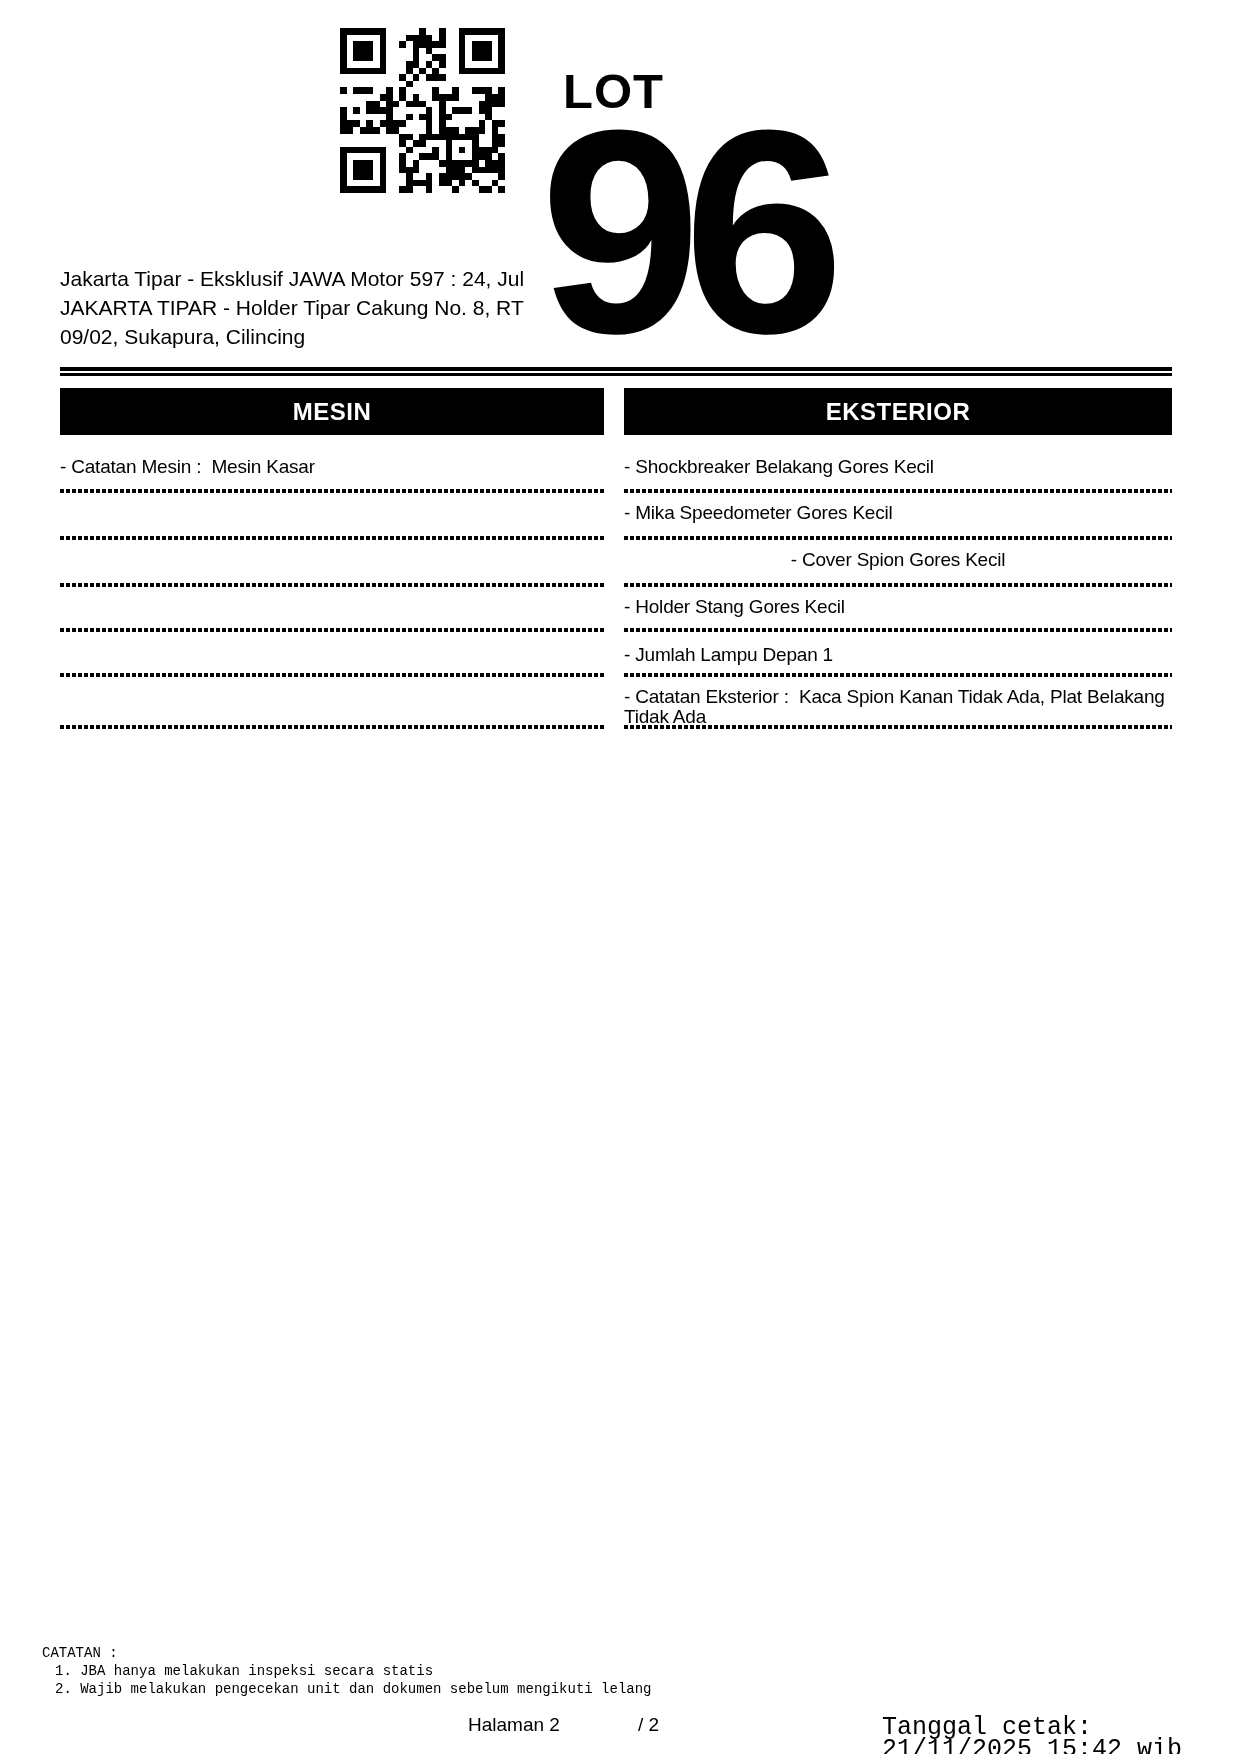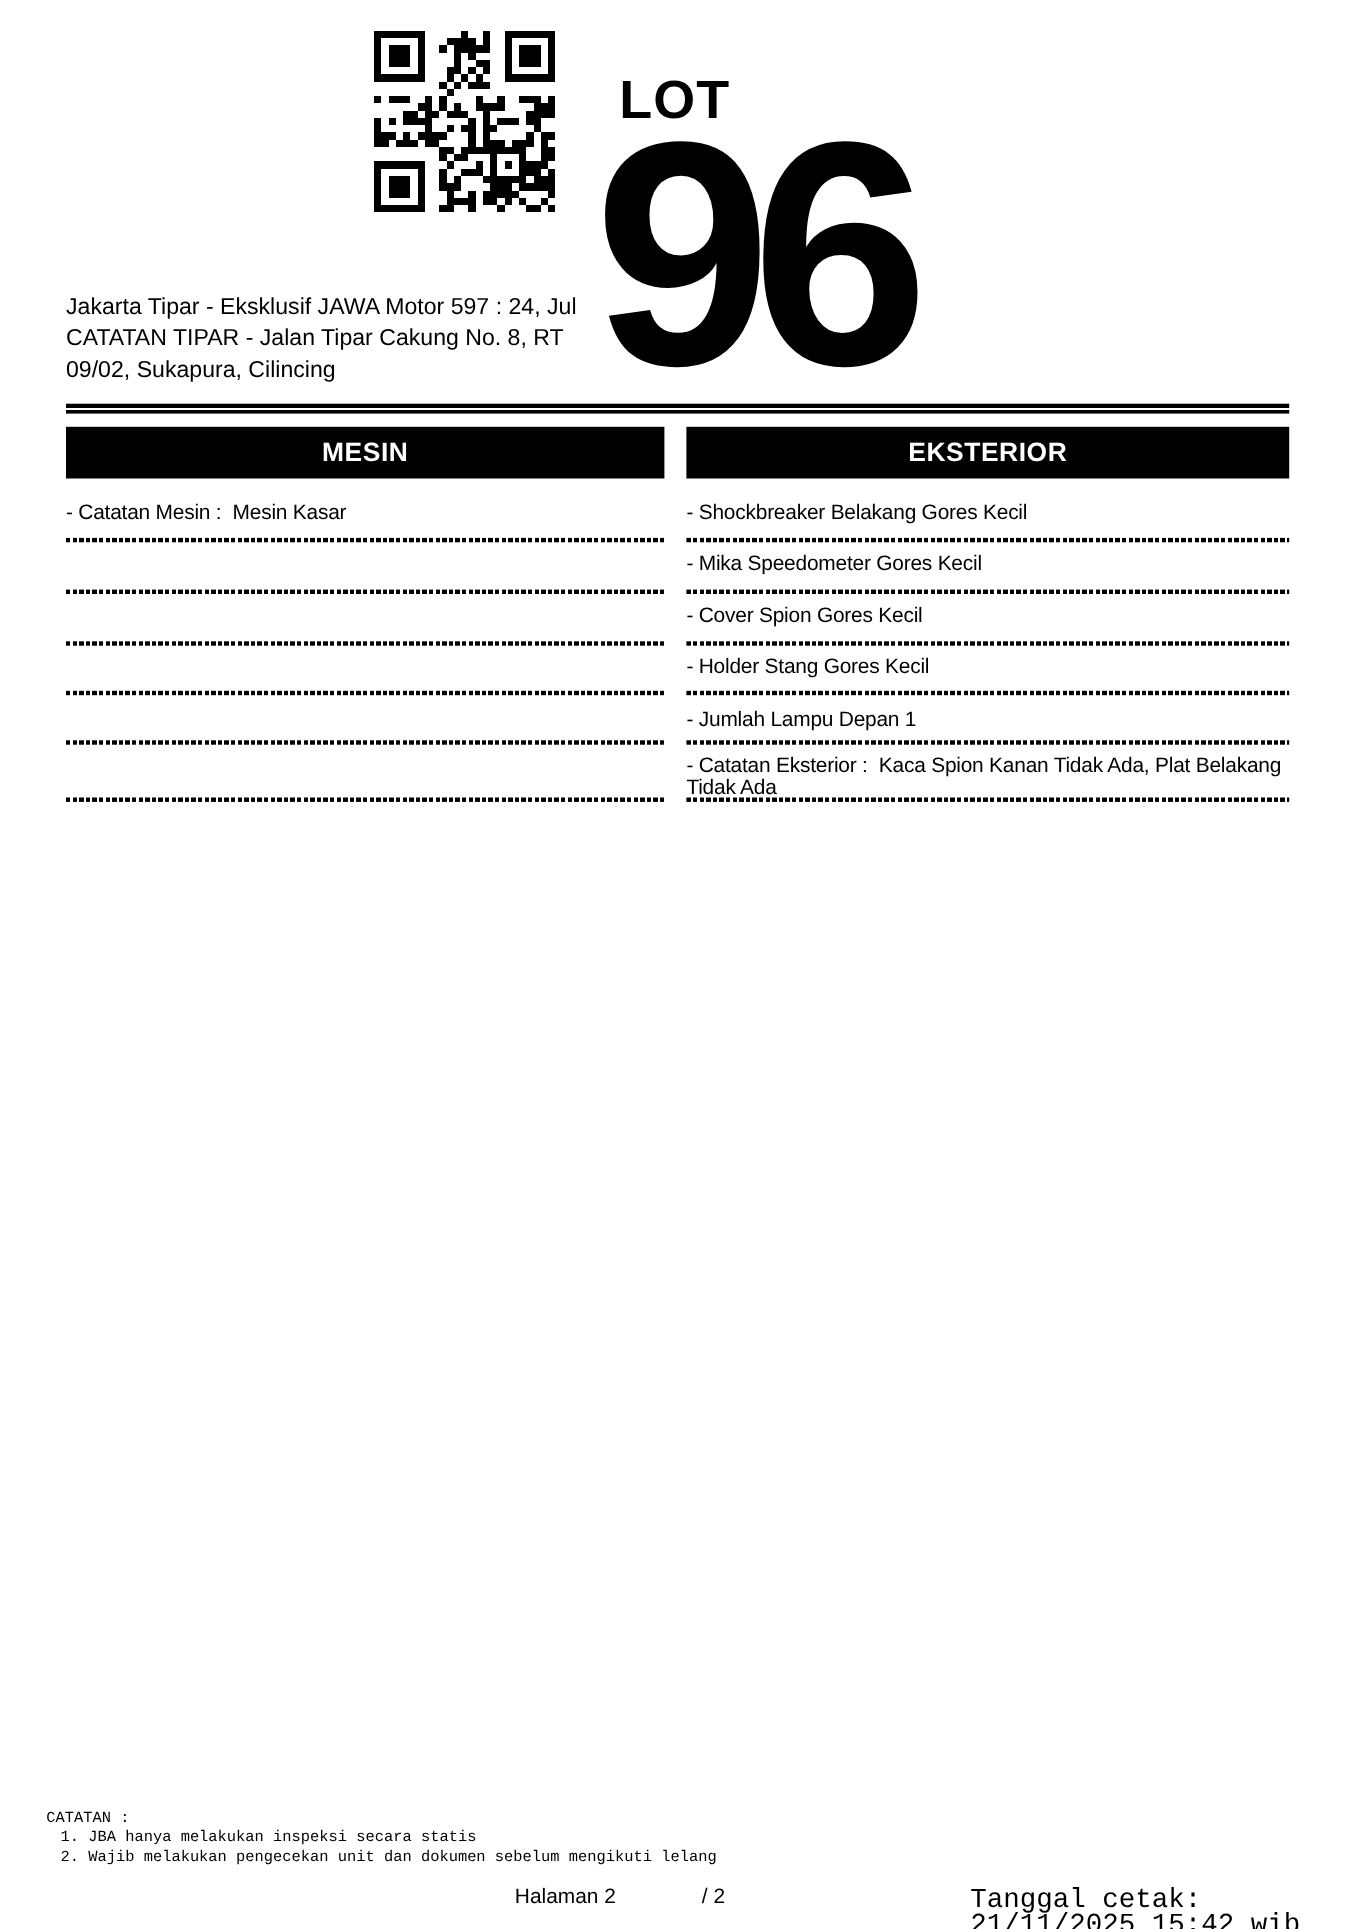--- a/index.html
+++ b/index.html
@@ -15,21 +15,21 @@
     background:linear-gradient(180deg,#000 0 4px,#fff 4px 6px,#000 6px 9px);}
   .columns{position:absolute;left:60px;top:388px;width:1112px;display:flex;gap:20px;}
   .column.col-left{width:550px;}
   .column.col-right{width:554px;}
   .col-header{height:47px;background:#000;color:#fff;font-size:24px;font-weight:700;
     display:flex;align-items:center;justify-content:center;letter-spacing:.5px;}
   .row{position:relative;box-sizing:border-box;padding-top:10px;}
   .rowtext{display:block;font-size:19px;line-height:20px;letter-spacing:-0.2px;white-space:pre-wrap;}
   .rows .row:nth-child(1){height:58px;padding-top:22px;}
   .rows .row:nth-child(2){height:47px;}
-  .rows .row:nth-child(3){height:47px;}
+  .rows .row:nth-child(3){height:47px;text-align:center;}
   .rows .row:nth-child(4){height:45px;}
   .rows .row:nth-child(5){height:45px;padding-top:13px;}
   .rows .row:nth-child(6){height:52px;}
   .dotline{position:absolute;left:0;right:0;bottom:0;height:4px;
     background:repeating-linear-gradient(90deg,#000 0 4px,transparent 4px 6px);}
   .notes{position:absolute;left:42px;top:1644px;font-size:14px;line-height:18px;font-family:Liberation Mono, monospace;}
   .note-item{margin-left:13px;}
   .page-num{position:absolute;left:468px;top:1714px;font-size:19px;line-height:22px;}
   .page-total{position:absolute;left:638px;top:1714px;font-size:19px;line-height:22px;}
   .printed{position:absolute;left:882px;top:1717px;font-size:25px;line-height:22px;font-family:Liberation Mono, monospace;}
@@ -234,21 +234,21 @@
         <rect x="21" y="24" width="1" height="1" fill="#000000"></rect>
         <rect x="22" y="24" width="1" height="1" fill="#000000"></rect>
         <rect x="24" y="24" width="1" height="1" fill="#000000"></rect>
       </svg></div>
 
   <div class="lot-label">LOT</div>
   <div class="lot-number">96</div>
 
   <div class="address">
     <div>Jakarta Tipar - Eksklusif JAWA Motor 597 : 24, Jul</div>
-    <div>CATATAN TIPAR - Jalan Tipar Cakung No. 8, RT</div>
+    <div>JAKARTA TIPAR - Holder Tipar Cakung No. 8, RT</div>
     <div>09/02, Sukapura, Cilincing</div>
   </div>
 
   <div class="rule"></div>
 
   <div class="columns">
     <div class="column col-left">
       <div class="col-header">MESIN</div>
       <div class="rows">
           <div class="row">

